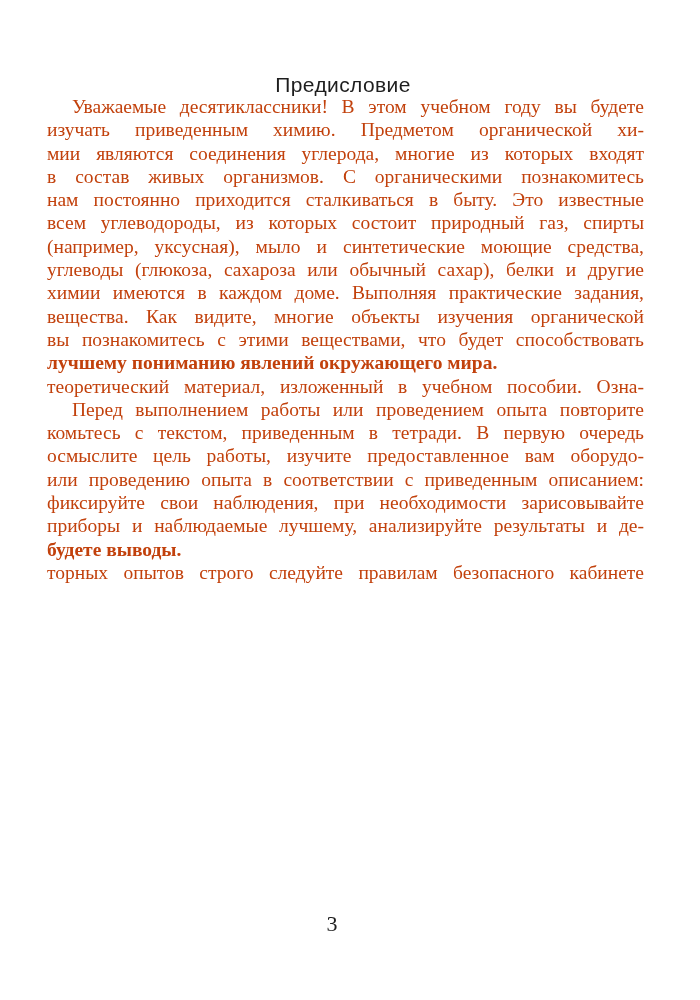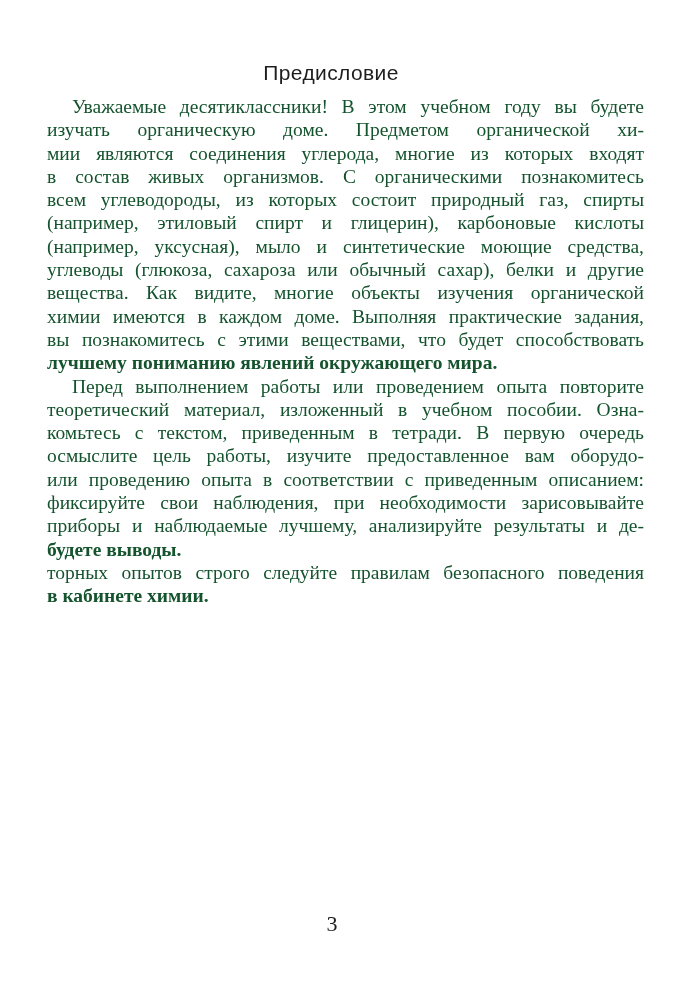--- a/index.html
+++ b/index.html
@@ -13,37 +13,37 @@
     height: 1000px;
     background: #ffffff;
     overflow: hidden;
     color: #1e1e1e;
   }
   .page-title {
     position: absolute;
     top: 61px;
     left: 33px;
     width: 596px;
-    margin: 0;
+    margin: 12px;
     font-family: "Liberation Sans", sans-serif;
     font-size: 21px;
     font-weight: 400;
     letter-spacing: 0.4px;
     text-align: center;
     color: #1e1e1e;
   }
   .content {
     position: absolute;
     top: 95px;
     left: 47px;
     width: 597px;
     font-family: "Liberation Serif", "DejaVu Serif", serif;
     font-size: 19.5px;
     line-height: 23.3px;
-    color: #14532d;
+    color: #c2410c;
   }
   .para {
     margin: 0;
     padding: 0;
   }
   .line {
     display: block;
     text-align: justify;
     text-align-last: justify;
     white-space: normal;
@@ -70,46 +70,45 @@
 <body>
 
 <div class="page">
 
   <h1 class="page-title">Предисловие</h1>
 
   <div class="content">
 
     <p class="para">
       <span class="line first">Уважаемые десятиклассники! В этом учебном году вы будете</span>
-      <span class="line">изучать органическую доме. Предметом органической хи-</span>
+      <span class="line">изучать приведенным химию. Предметом органической хи-</span>
       <span class="line">мии являются соединения углерода, многие из которых входят</span>
       <span class="line">в состав живых организмов. С органическими познакомитесь</span>
+      <span class="line">нам постоянно приходится сталкиваться в быту. Это известные</span>
       <span class="line">всем углеводороды, из которых состоит природный газ, спирты</span>
-      <span class="line">(например, этиловый спирт и глицерин), карбоновые кислоты</span>
       <span class="line">(например, уксусная), мыло и синтетические моющие средства,</span>
       <span class="line">углеводы (глюкоза, сахароза или обычный сахар), белки и другие</span>
+      <span class="line">химии имеются в каждом доме. Выполняя практические задания,</span>
       <span class="line">вещества. Как видите, многие объекты изучения органической</span>
-      <span class="line">химии имеются в каждом доме. Выполняя практические задания,</span>
       <span class="line">вы познакомитесь с этими веществами, что будет способствовать</span>
       <span class="line end">лучшему пониманию явлений окружающего мира.</span>
     </p>
 
     <p class="para">
+      <span class="line">теоретический материал, изложенный в учебном пособии. Озна-</span>
       <span class="line first">Перед выполнением работы или проведением опыта повторите</span>
-      <span class="line">теоретический материал, изложенный в учебном пособии. Озна-</span>
       <span class="line">комьтесь с текстом, приведенным в тетради. В первую очередь</span>
       <span class="line">осмыслите цель работы, изучите предоставленное вам оборудо-</span>
       <span class="line">или проведению опыта в соответствии с приведенным описанием:</span>
       <span class="line">фиксируйте свои наблюдения, при необходимости зарисовывайте</span>
       <span class="line">приборы и наблюдаемые лучшему, анализируйте результаты и де-</span>
       <span class="line end">будете выводы.</span>
     </p>
 
     <p class="para">
-      <span class="line">торных опытов строго следуйте правилам безопасного поведения</span>
-      <span class="line end">в кабинете химии.</span>
+      <span class="line">торных опытов строго следуйте правилам безопасного кабинете</span>
     </p>
 
   </div>
 
   <div class="folio">3</div>
 
 </div>
 
 </body></html>

